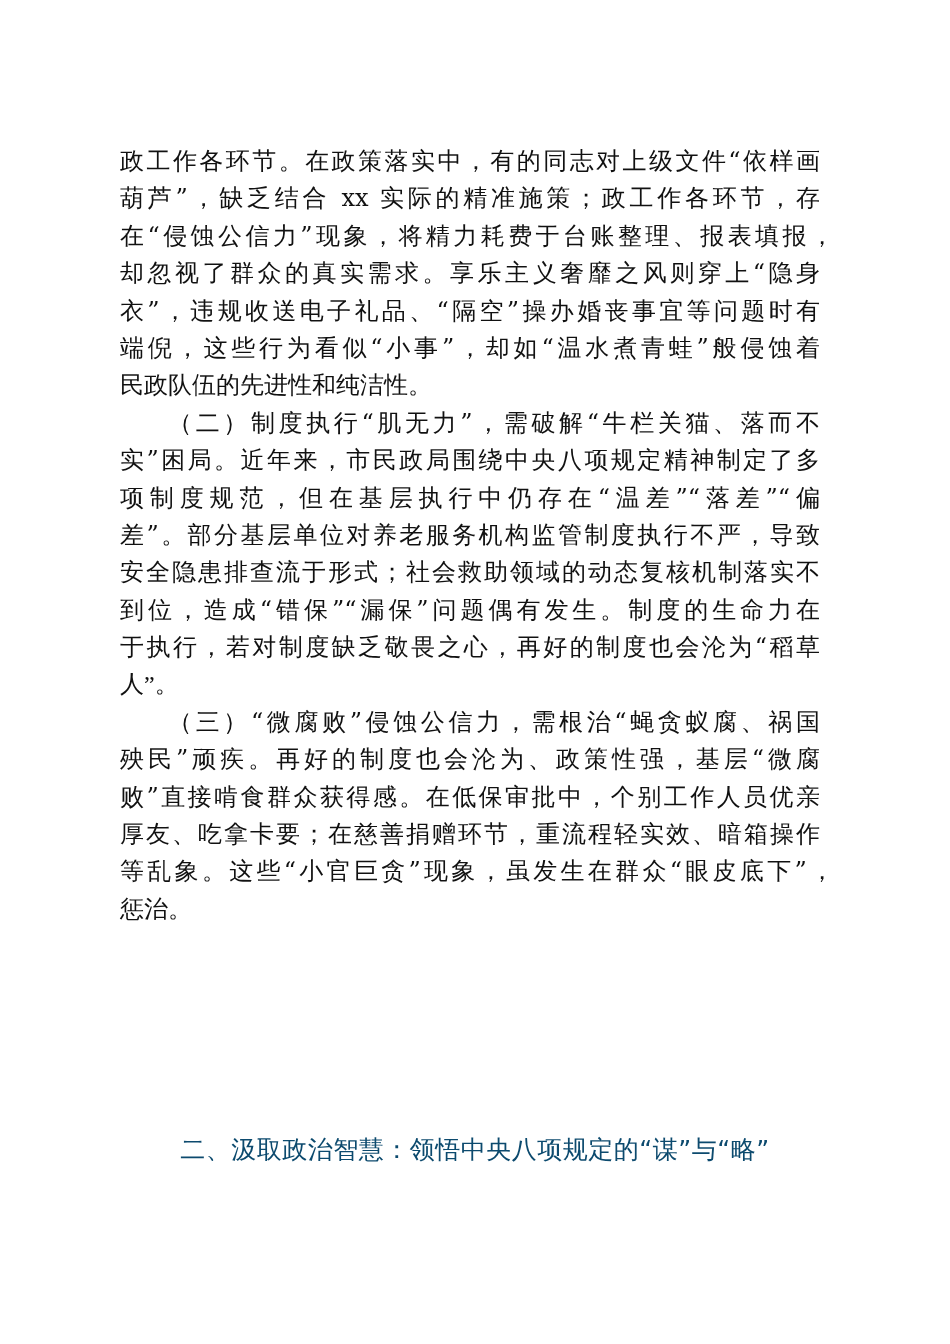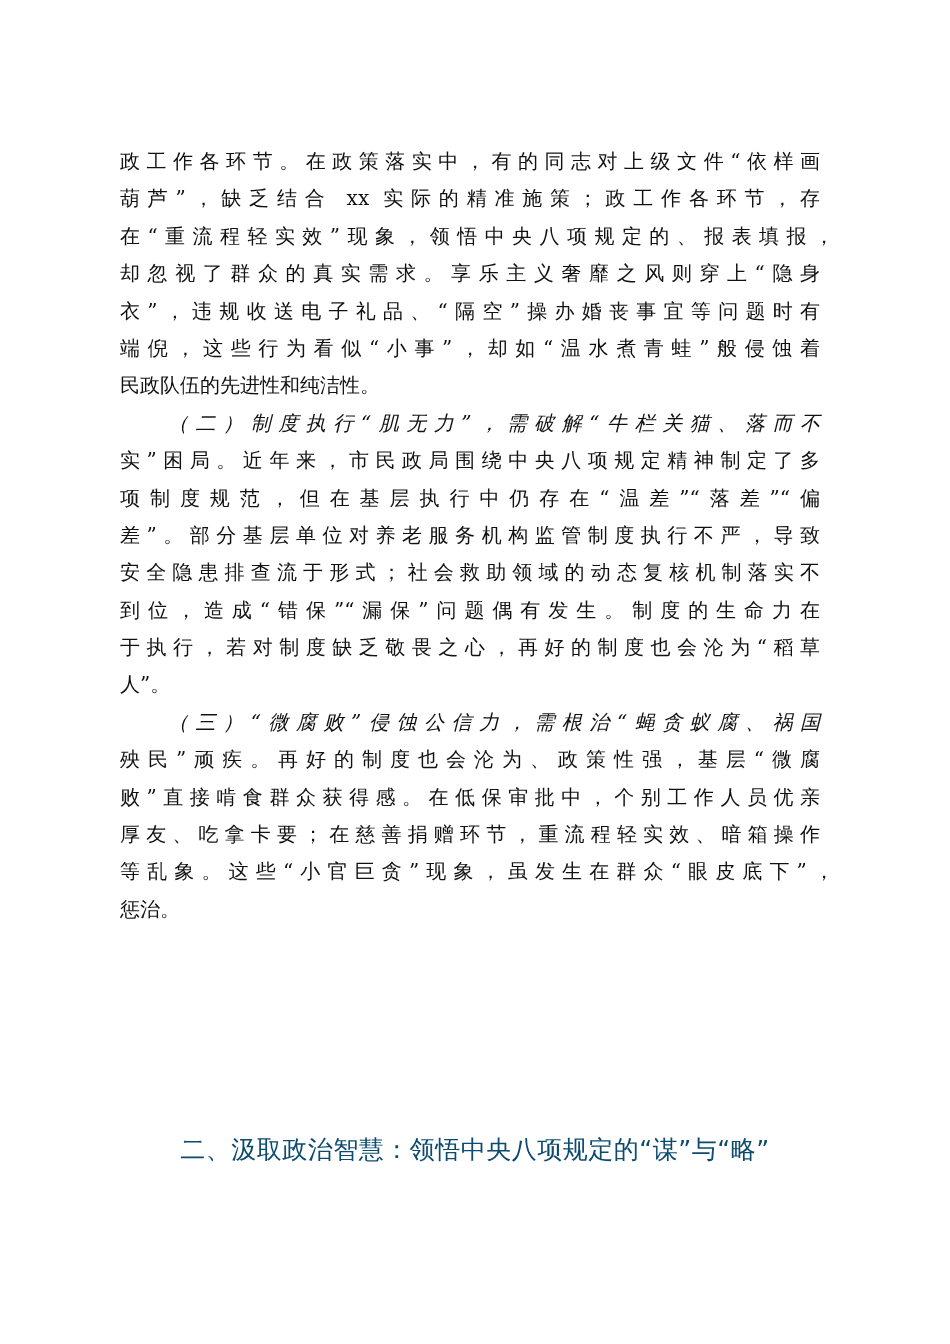--- a/index.html
+++ b/index.html
@@ -26,32 +26,32 @@
     .body-text {
       position: absolute;
       left: 120px;
       top: 143px;
       width: 700px;
     }
     .line {
       display: block;
       height: 37.4px;
       line-height: 37.4px;
-      font-size: 20px;
+      font-size: 24px;
       white-space: nowrap;
       text-align: justify;
       text-align-last: justify;
       letter-spacing: 0px;
     }
     .line.last {
       text-align-last: left;
+      font-family: Liberation Serif, serif;
     }
     .line.indent {
       padding-left: 48px;
-      font-style: italic;
     }
     .line.overhang {
       width: 714px;
     }
     .heading {
       position: absolute;
       left: 0;
       width: 950px;
       top: 1131px;
       text-align: center;
@@ -64,21 +64,21 @@
   </style>
 </head>
 <body>
 
 <div class="page">
   <div class="body-text">
 
     <div>
       <span class="line">政工作各环节。在政策落实中，有的同志对上级文件“依样画</span>
       <span class="line">葫芦”，缺乏结合 xx 实际的精准施策；政工作各环节，存</span>
-      <span class="line overhang">在“重流程轻实效”现象，领悟中央八项规定的、报表填报，</span>
+      <span class="line overhang">在“侵蚀公信力”现象，将精力耗费于台账整理、报表填报，</span>
       <span class="line">却忽视了群众的真实需求。享乐主义奢靡之风则穿上“隐身</span>
       <span class="line">衣”，违规收送电子礼品、“隔空”操办婚丧事宜等问题时有</span>
       <span class="line">端倪，这些行为看似“小事”，却如“温水煮青蛙”般侵蚀着</span>
       <span class="line last">民政队伍的先进性和纯洁性。</span>
     </div>
 
     <div>
       <span class="line indent" style="width:652px;">（二）制度执行“肌无力”，需破解“牛栏关猫、落而不</span>
       <span class="line">实”困局。近年来，市民政局围绕中央八项规定精神制定了多</span>
       <span class="line">项制度规范，但在基层执行中仍存在“温差”“落差”“偏</span>

